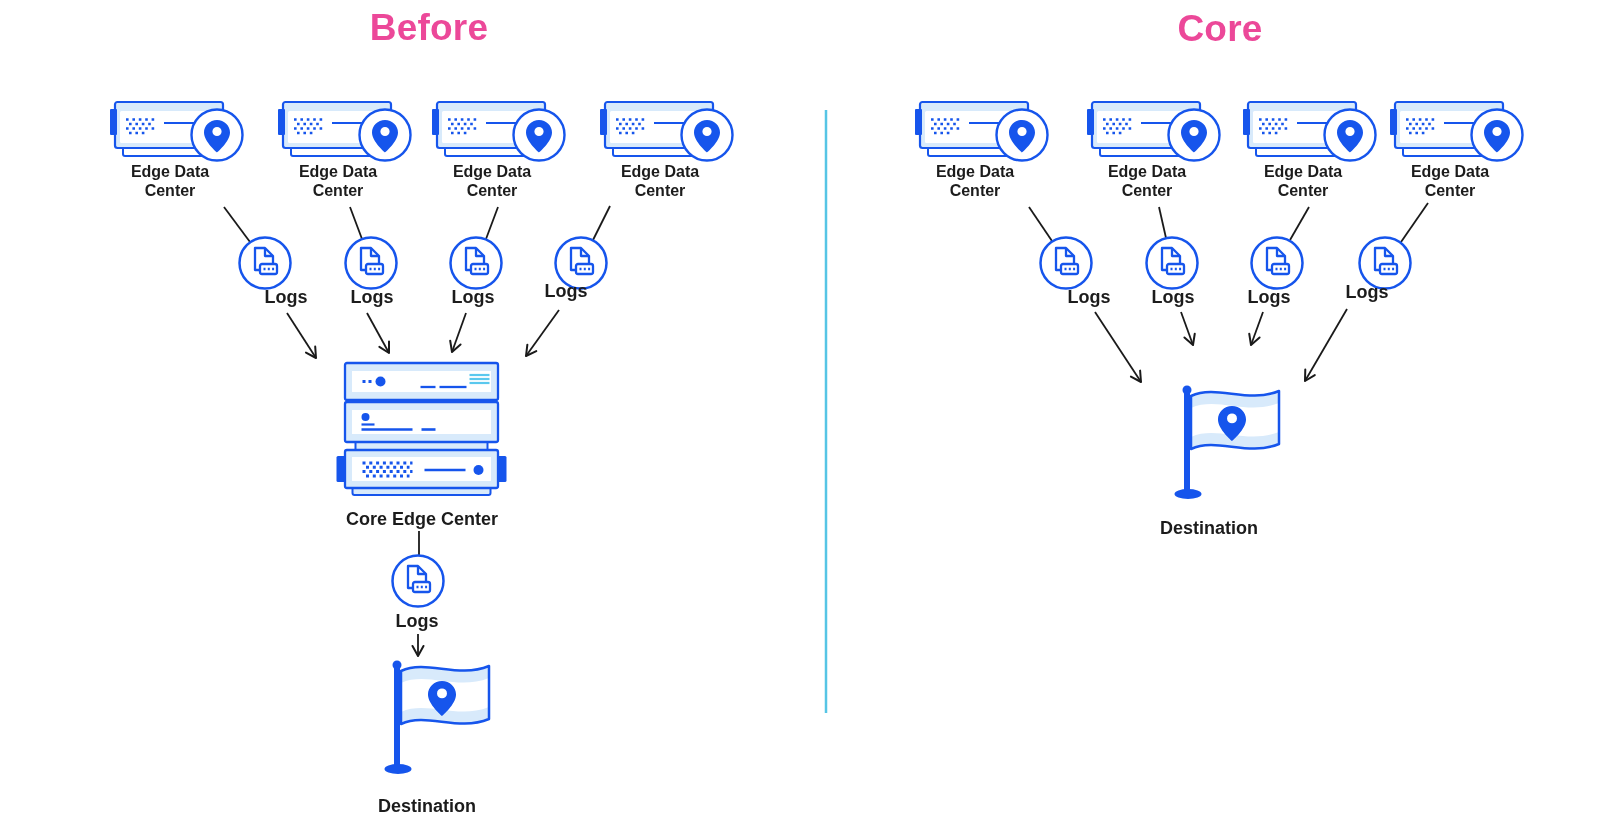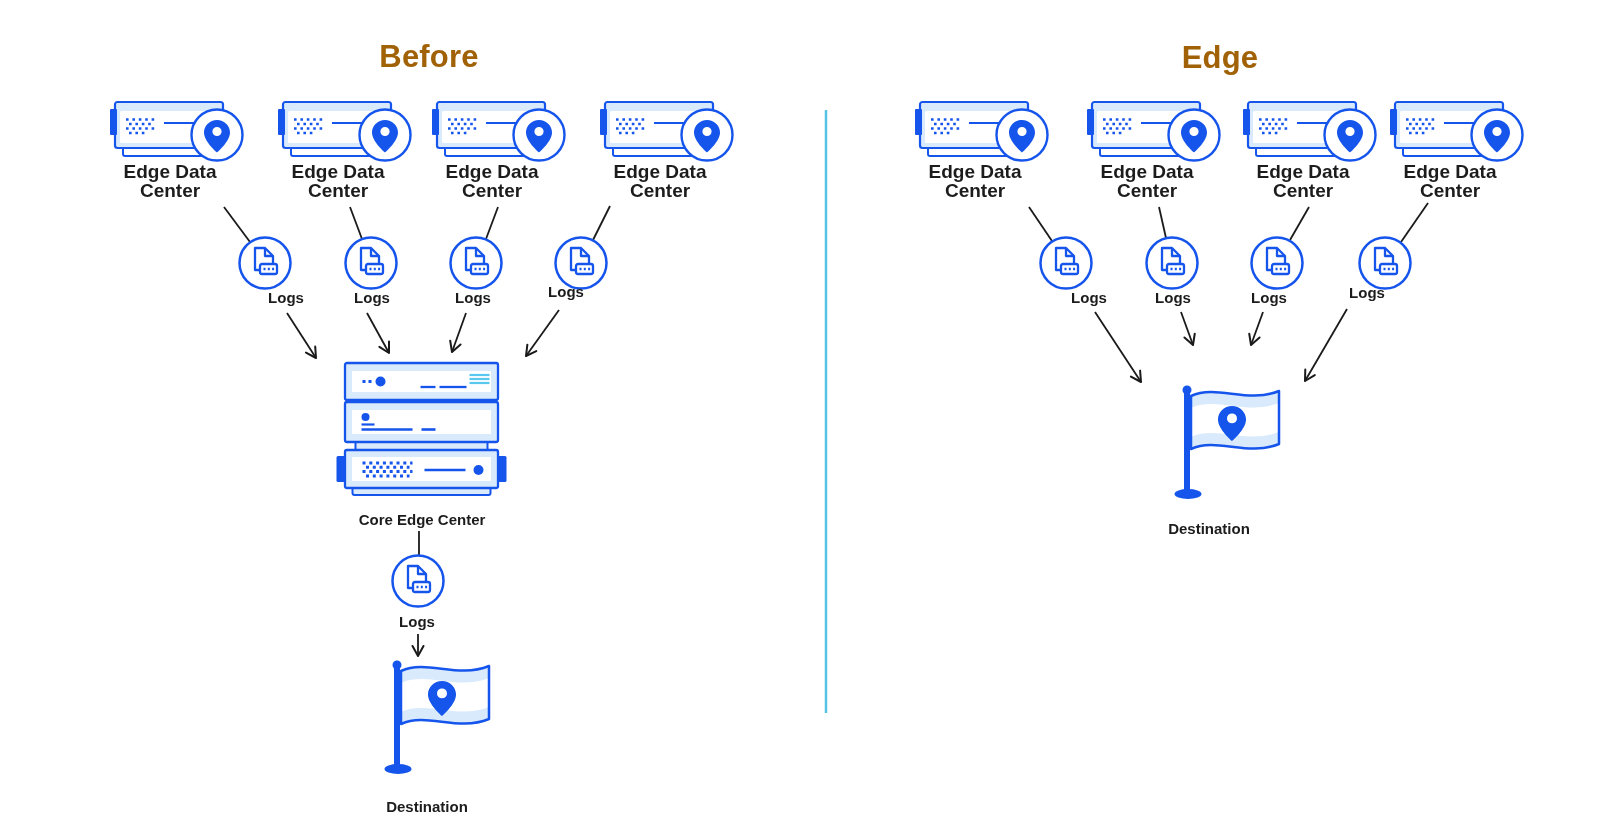--- a/index.html
+++ b/index.html
@@ -6,23 +6,23 @@
   .stage {
     position:relative; width:1600px; height:819px;
     background:#ffffff; overflow:hidden;
     font-family:"Liberation Sans", sans-serif;
     color:#1a1a1a;
   }
   .lbl {
     position:absolute; transform:translate(-50%,-50%);
     text-align:center; font-weight:700; color:#1c1c1c; white-space:nowrap;
   }
-  .title { font-size:31px; letter-spacing:.2px; color:#a16207;margin-top:29px; }
-  .edc   { width:102px; font-size:19px; line-height:19px; top:181px; white-space:normal; }
-  .small { font-size:15px; }
+  .title { font-size:37px; letter-spacing:.2px; color:#ec4899; }
+  .edc   { width:102px; font-size:16px; line-height:19px; top:181px; white-space:normal; }
+  .small { font-size:18px; }
   svg.canvas { position:absolute; left:0; top:0; }
 </style>
 </head>
 <body>
 
 <div class="stage">
 
 <svg class="canvas" width="1600" height="819" viewBox="0 0 1600 819">
   <defs>
     <marker id="ah" markerWidth="16" markerHeight="16" refX="12" refY="7.5" orient="auto" markerUnits="userSpaceOnUse">
@@ -164,21 +164,21 @@
     <line x1="1095" y1="312" x2="1141" y2="382" marker-end="url(#ah)"></line>
     <line x1="1181" y1="312" x2="1193" y2="345" marker-end="url(#ah)"></line>
     <line x1="1263" y1="312" x2="1251" y2="345" marker-end="url(#ah)"></line>
     <line x1="1347" y1="309" x2="1305" y2="381" marker-end="url(#ah)"></line>
   </g>
 
   <use href="#flag" transform="translate(1187,387)"></use>
 </svg>
 
 <div class="lbl title" style="left:429px; top:28px">Before</div>
-<div class="lbl title" style="left:1220px; top:29px">Edge</div>
+<div class="lbl title" style="left:1220px; top:29px">Core</div>
 
 <div class="lbl edc" style="left:170px">Edge Data Center</div>
 <div class="lbl edc" style="left:338px">Edge Data Center</div>
 <div class="lbl edc" style="left:492px">Edge Data Center</div>
 <div class="lbl edc" style="left:660px">Edge Data Center</div>
 
 <div class="lbl small" style="left:286px; top:297px">Logs</div>
 <div class="lbl small" style="left:372px; top:297px">Logs</div>
 <div class="lbl small" style="left:473px; top:297px">Logs</div>
 <div class="lbl small" style="left:566px; top:291px">Logs</div>

